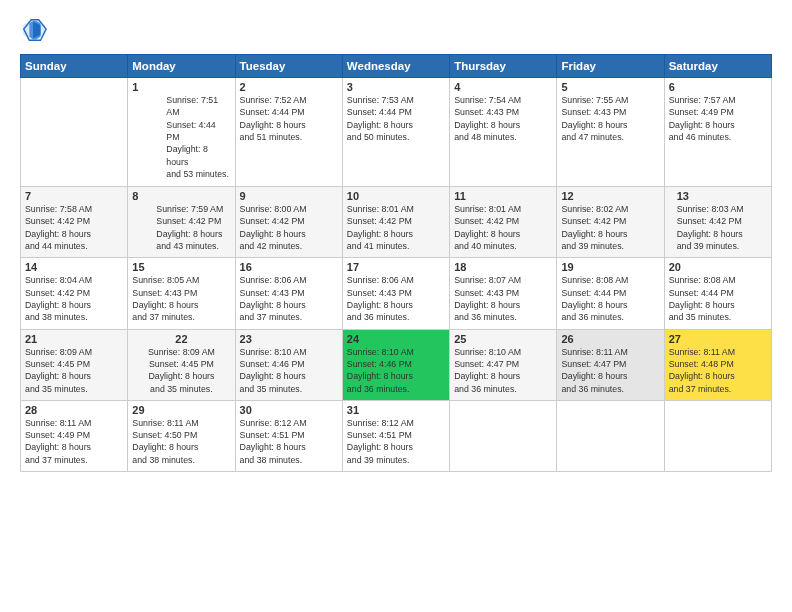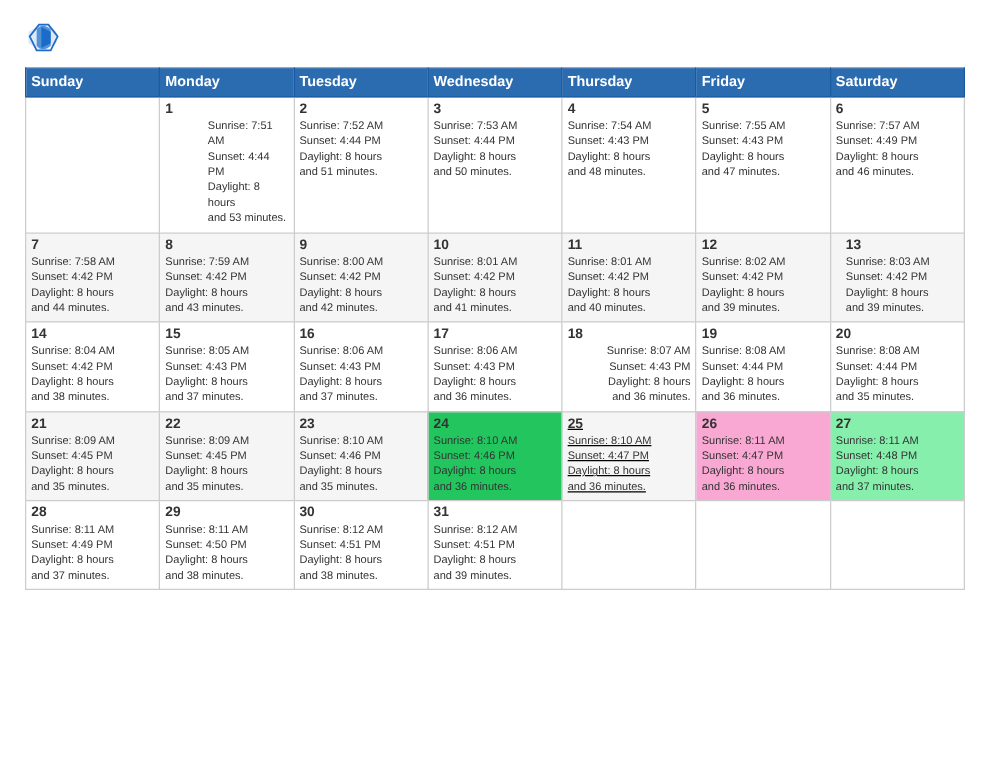--- a/index.html
+++ b/index.html
@@ -185,21 +185,21 @@
         <tr>
           <td style="background: rgb(245, 245, 245);">
             <div class="day-num">7</div>
             <div class="day-info" style="white-space: pre-line;">Sunrise: 7:58 AM
 Sunset: 4:42 PM
 Daylight: 8 hours
 and 44 minutes.</div>
           </td>
           <td style="background: rgb(245, 245, 245);">
             <div class="day-num">8</div>
-            <div class="day-info" style="white-space: pre-line;">Sunrise: 7:59 AM
+            <div class="day-info" style="white-space: pre-line; margin-left: 24px;">Sunrise: 7:59 AM
 Sunset: 4:42 PM
 Daylight: 8 hours
 and 43 minutes.</div>
           </td>
           <td style="background: rgb(245, 245, 245);">
             <div class="day-num">9</div>
             <div class="day-info" style="white-space: pre-line;">Sunrise: 8:00 AM
 Sunset: 4:42 PM
 Daylight: 8 hours
 and 42 minutes.</div>
@@ -257,21 +257,21 @@
           </td>
           <td>
             <div class="day-num">17</div>
             <div class="day-info" style="white-space: pre-line;">Sunrise: 8:06 AM
 Sunset: 4:43 PM
 Daylight: 8 hours
 and 36 minutes.</div>
           </td>
           <td>
             <div class="day-num">18</div>
-            <div class="day-info" style="white-space: pre-line; text-align: right;">Sunrise: 8:07 AM
+            <div class="day-info" style="white-space: pre-line;">Sunrise: 8:07 AM
 Sunset: 4:43 PM
 Daylight: 8 hours
 and 36 minutes.</div>
           </td>
           <td>
             <div class="day-num">19</div>
             <div class="day-info" style="white-space: pre-line;">Sunrise: 8:08 AM
 Sunset: 4:44 PM
 Daylight: 8 hours
 and 36 minutes.</div>
@@ -285,56 +285,56 @@
           </td>
         </tr>
         <tr>
           <td style="background: rgb(245, 245, 245);">
             <div class="day-num">21</div>
             <div class="day-info" style="white-space: pre-line;">Sunrise: 8:09 AM
 Sunset: 4:45 PM
 Daylight: 8 hours
 and 35 minutes.</div>
           </td>
-          <td style="background: rgb(245, 245, 245);">
+          <td style="background: rgb(245, 245, 245); text-align: center;">
             <div class="day-num">22</div>
             <div class="day-info" style="white-space: pre-line;">Sunrise: 8:09 AM
 Sunset: 4:45 PM
 Daylight: 8 hours
 and 35 minutes.</div>
           </td>
           <td style="background: rgb(245, 245, 245);">
             <div class="day-num">23</div>
             <div class="day-info" style="white-space: pre-line;">Sunrise: 8:10 AM
 Sunset: 4:46 PM
 Daylight: 8 hours
 and 35 minutes.</div>
           </td>
           <td style="background: #22c55e;">
             <div class="day-num">24</div>
             <div class="day-info" style="white-space: pre-line;">Sunrise: 8:10 AM
 Sunset: 4:46 PM
 Daylight: 8 hours
 and 36 minutes.</div>
           </td>
-          <td style="background: rgb(245, 245, 245); text-decoration: underline;">
+          <td style="background: rgb(245, 245, 245);">
             <div class="day-num">25</div>
             <div class="day-info" style="white-space: pre-line;">Sunrise: 8:10 AM
 Sunset: 4:47 PM
 Daylight: 8 hours
 and 36 minutes.</div>
           </td>
-          <td style="background: #f9a8d4;">
+          <td style="background: #e5e5e5;">
             <div class="day-num">26</div>
             <div class="day-info" style="white-space: pre-line;">Sunrise: 8:11 AM
 Sunset: 4:47 PM
 Daylight: 8 hours
 and 36 minutes.</div>
           </td>
-          <td style="background: #86efac;">
+          <td style="background: #fde047;">
             <div class="day-num">27</div>
             <div class="day-info" style="white-space: pre-line;">Sunrise: 8:11 AM
 Sunset: 4:48 PM
 Daylight: 8 hours
 and 37 minutes.</div>
           </td>
         </tr>
         <tr>
           <td>
             <div class="day-num">28</div>

